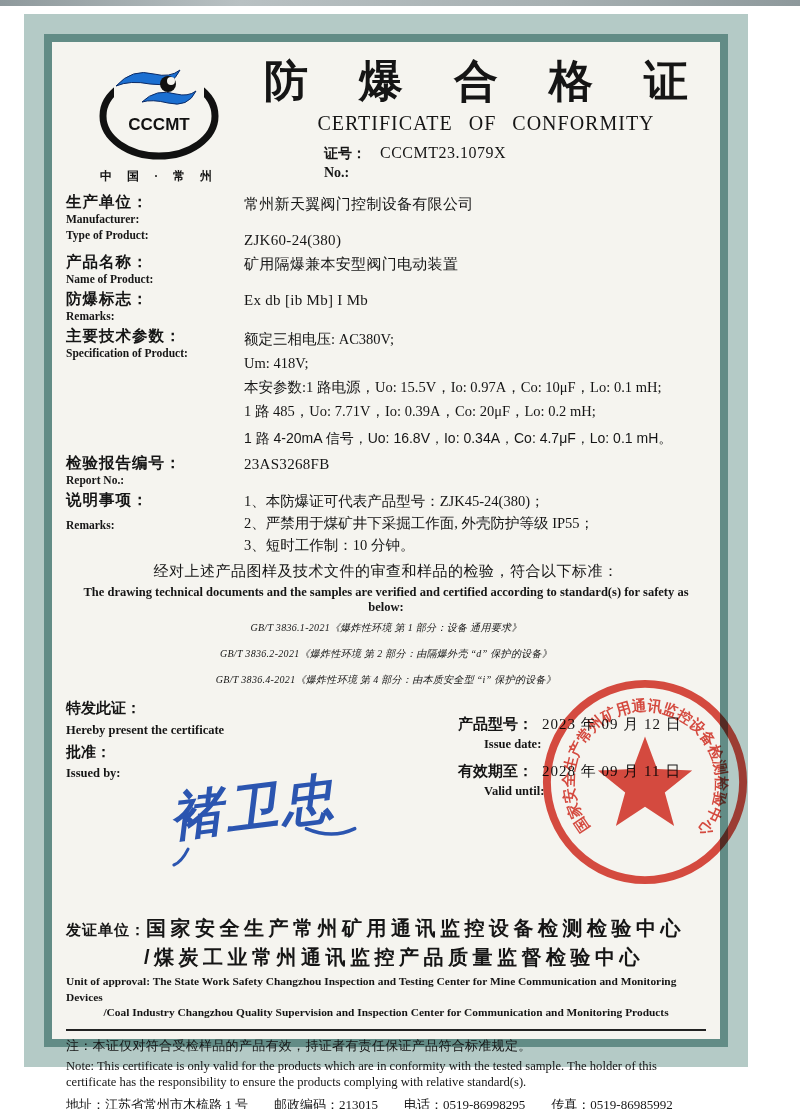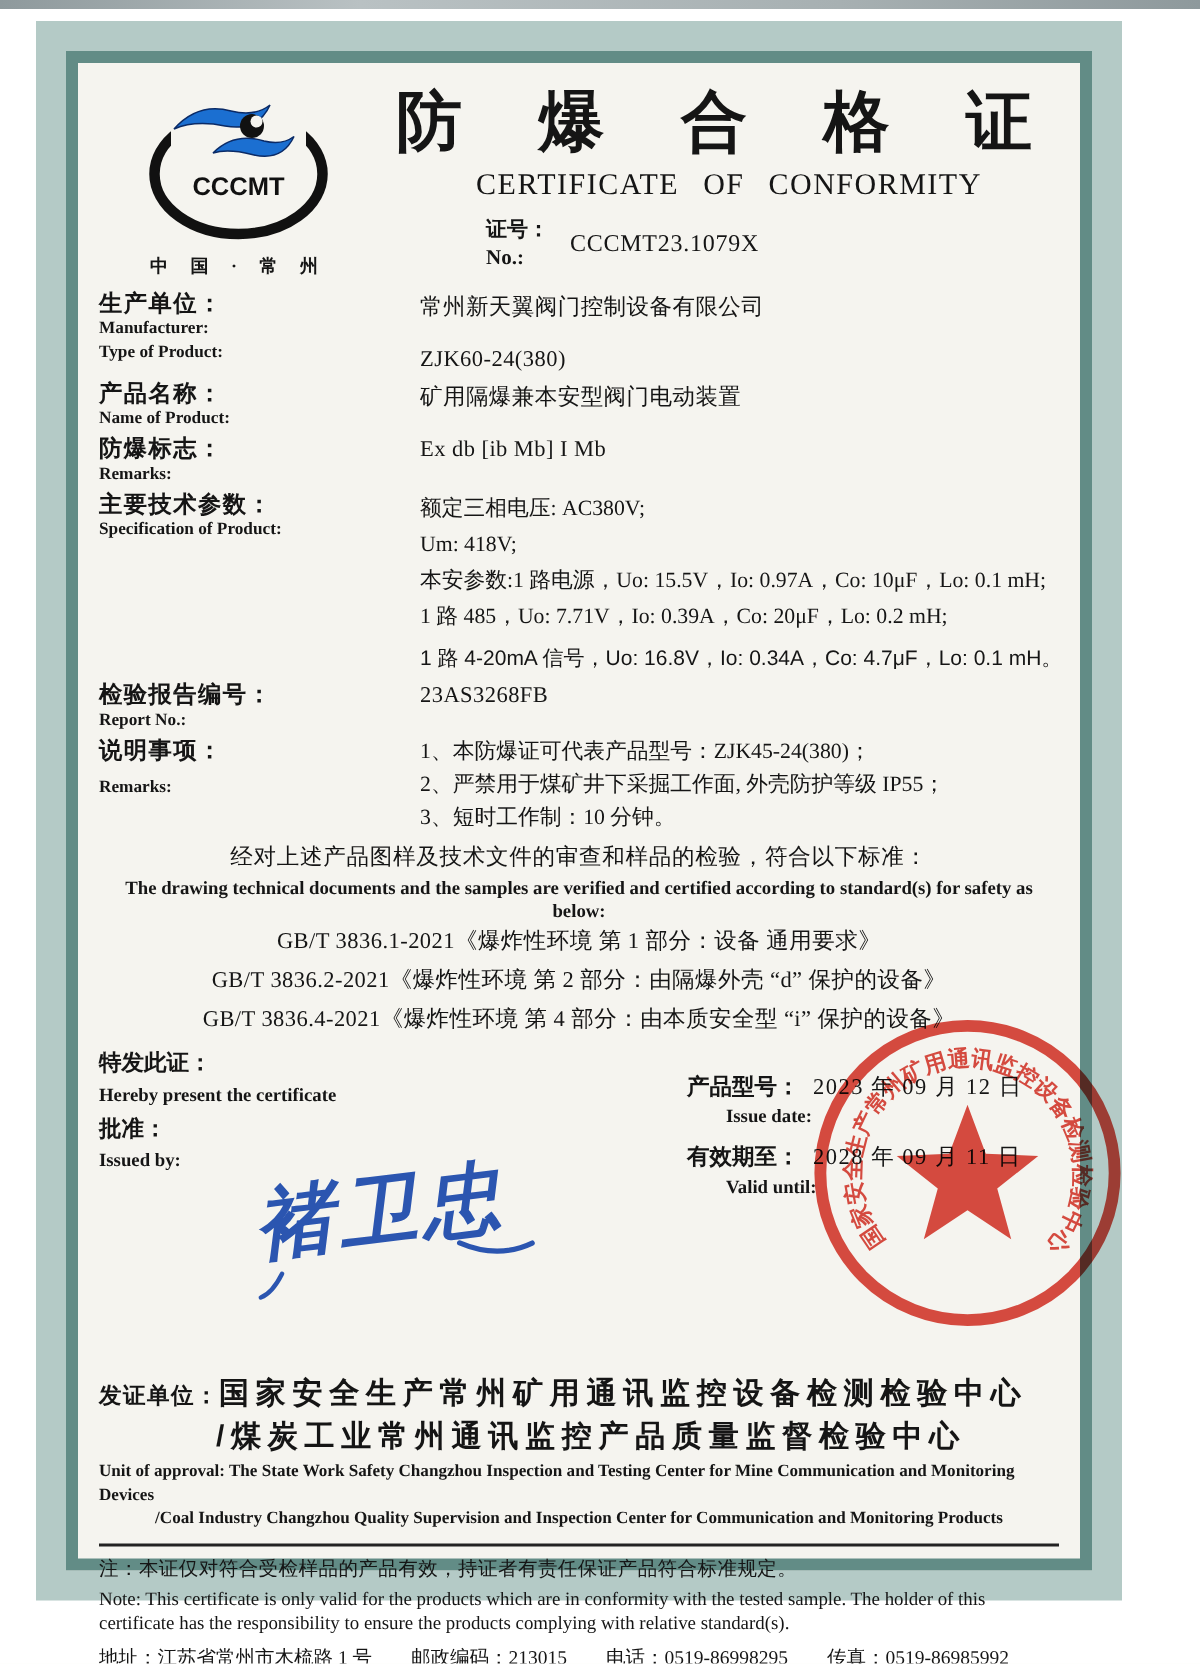--- a/index.html
+++ b/index.html
@@ -16,39 +16,39 @@
   
   .hdr{position:relative;height:140px;}
   .logo{position:absolute;left:8px;top:8px;width:170px;text-align:center;}
   .logo-sub{font-size:12px;letter-spacing:6px;margin-top:2px;font-weight:bold;}
   .title-cn{position:absolute;left:185px;top:2px;width:470px;text-align:center;
        font-size:44px;font-weight:bold;letter-spacing:20px;white-space:nowrap;}
   .title-en{position:absolute;left:185px;top:62px;width:470px;text-align:center;
        font-size:20px;word-spacing:10px;letter-spacing:1px;}
   .certno{position:absolute;left:258px;top:94px;display:flex;}
   .certno-lbls{font-size:14px;font-weight:bold;line-height:19px;}
-  .certno-val{font-size:16px;margin-left:14px;margin-top:10px;letter-spacing:.5px;}
+  .certno-val{font-size:16px;margin-left:14px;letter-spacing:.5px;}
 
   
   .rows{margin-top:2px;}
-  .row{display:flex;margin-bottom:3px;gap:36px;}
+  .row{display:flex;margin-bottom:3px;}
   .lbl{width:178px;flex:none;}
   .lbl-cn{font-size:15.5px;font-weight:bold;letter-spacing:1px;}
   .lbl-en{font-size:11.5px;font-weight:bold;line-height:13px;}
   .val{font-size:15px;padding-top:3px;letter-spacing:.3px;}
   .spec-lines{padding-top:1px;}
   .spec-lines div{font-size:14.5px;line-height:24px;white-space:nowrap;}
   .spec-alt{font-family:"Liberation Sans","DejaVu Sans",sans-serif;font-size:14px !important;margin-top:3px;}
   .remark-lines div{font-size:14.5px;line-height:22px;}
 
   
   .standards{margin-top:6px;text-align:center;}
   .std-cn{font-size:15px;letter-spacing:.5px;}
   .std-en{font-size:12.5px;font-weight:bold;margin-top:4px;}
-  .std-item{font-size:15px;line-height:26px;letter-spacing:.3px;}
+  .std-item{font-size:10px;line-height:26px;letter-spacing:.3px;font-style:italic;}
 
   
   .issue-area{position:relative;height:196px;margin-top:6px;}
   .present-cn{font-size:15px;font-weight:bold;}
   .present-en{font-size:12.5px;font-weight:bold;margin-top:5px;}
   .approve{position:absolute;left:0;top:44px;}
   .approve-cn{font-size:15px;font-weight:bold;}
   .approve-en{font-size:12.5px;font-weight:bold;margin-top:4px;}
   .sig{position:absolute;left:88px;top:52px;width:230px;height:120px;}
   .dates{position:absolute;left:392px;top:16px;width:300px;}

